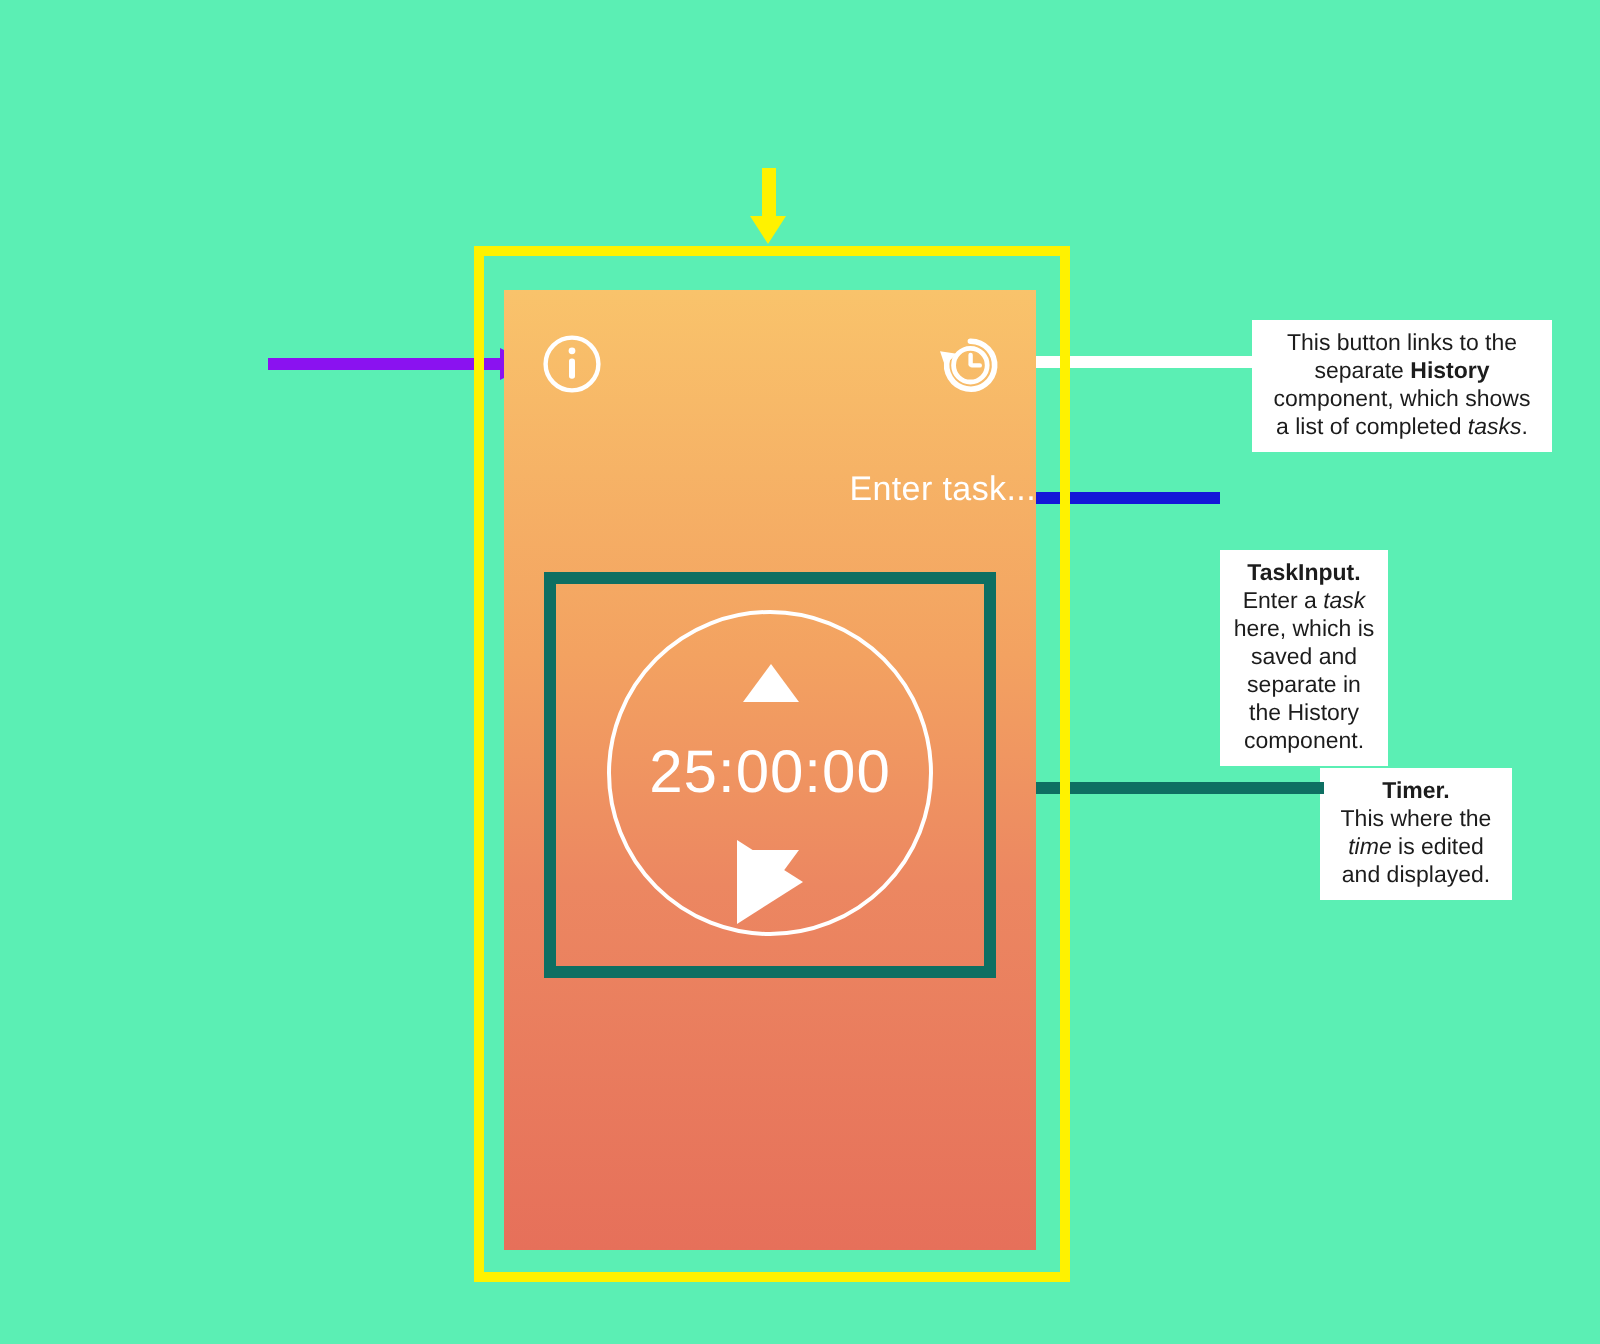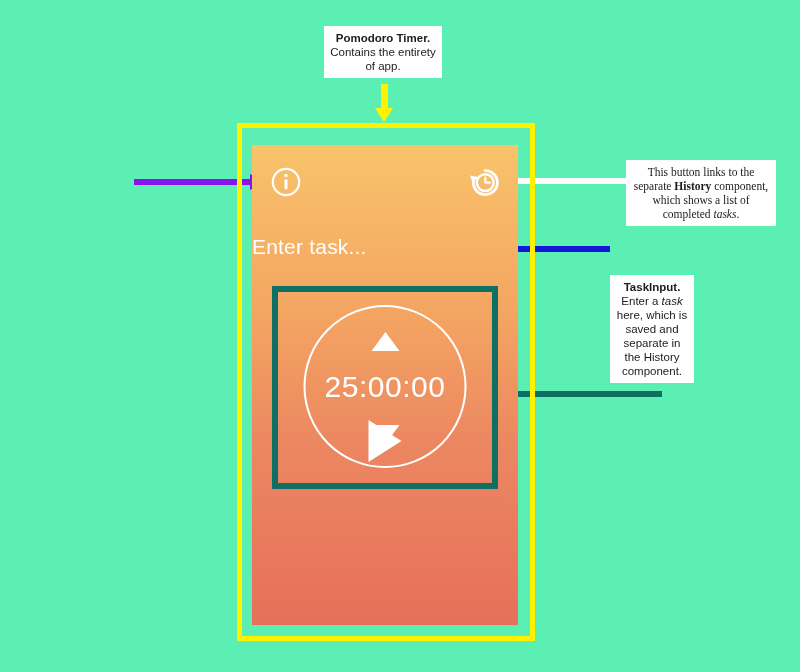--- a/index.html
+++ b/index.html
@@ -30,21 +30,21 @@
     line-height: 14px;
     text-align: center;
     padding: 5px 6px;
     box-sizing: border-box;
   }
   .callout b { font-weight: bold; }
   .callout i { font-style: italic; }
 
   #callout-pomodoro { left: 324px; top: 26px;  width: 118px; }
   #callout-info     { left: 22px;  top: 160px; width: 108px; text-align: center; }
-  #callout-history  { left: 626px; top: 160px; width: 150px; font-family: Liberation Serif, serif; }
+  #callout-history  { left: 626px; top: 160px; width: 150px; }
   #callout-taskinput{ left: 610px; top: 238px; width: 84px; margin-top: 37px; }
   #callout-timer    { left: 660px; top: 384px; width: 96px;  }
 
   .callout-title {
     font-weight: bold;
     display: block;
   }
 
   
   .arrow { position: absolute; }
@@ -141,23 +141,23 @@
     right: 18px; top: 21px;
     width: 32px; height: 32px;
     cursor: pointer;
   }
 
   
   #task-input {
     position: absolute;
     left: 0; top: 90px;
     width: 100%;
-    text-align: left;
+    text-align: right;
     color: #FFFFFF;
-    font-size: 21px;
+    font-size: 17px;
     letter-spacing: 0.2px;
   }
 
   
   #timer-box {
     position: absolute;
     left: 20px; top: 141px;
     width: 226px; height: 203px;
     border: 6px solid #0E6F62;
     box-sizing: border-box;
@@ -211,24 +211,20 @@
     border-bottom: 21px solid transparent;
     border-left: 33px solid #FFFFFF;
     cursor: pointer;
   }
 </style>
 </head>
 <body>
 
 <div id="stage">
 
-  <div class="callout" id="callout-pomodoro">
-    <span class="callout-title">Pomodoro Timer.</span>
-    <span>Contains the entirety of app.</span>
-  </div>
 
   <div class="arrow" id="arrow-pomodoro">
     <div class="arrow-shaft"></div>
     <div class="arrow-head"></div>
   </div>
 
 
   <div class="arrow" id="arrow-info">
     <div class="arrow-shaft"></div>
     <div class="arrow-head"></div>
@@ -252,20 +248,26 @@
     <span>which is saved and</span>
     <span>separate in the</span>
     <span>History component.</span>
   </div>
 
   <div class="arrow" id="arrow-taskinput">
     <div class="arrow-shaft"></div>
     <div class="arrow-head"></div>
   </div>
 
+  <div class="callout" id="callout-timer">
+    <span class="callout-title">Timer.</span>
+    <span>This where the</span>
+    <span><i>time</i><span> is edited and</span></span>
+    <span>displayed.</span>
+  </div>
 
   <div class="arrow" id="arrow-timer">
     <div class="arrow-shaft"></div>
     <div class="arrow-head"></div>
   </div>
 
   <div id="app-frame"></div>
 
   <div id="app-panel">
 

